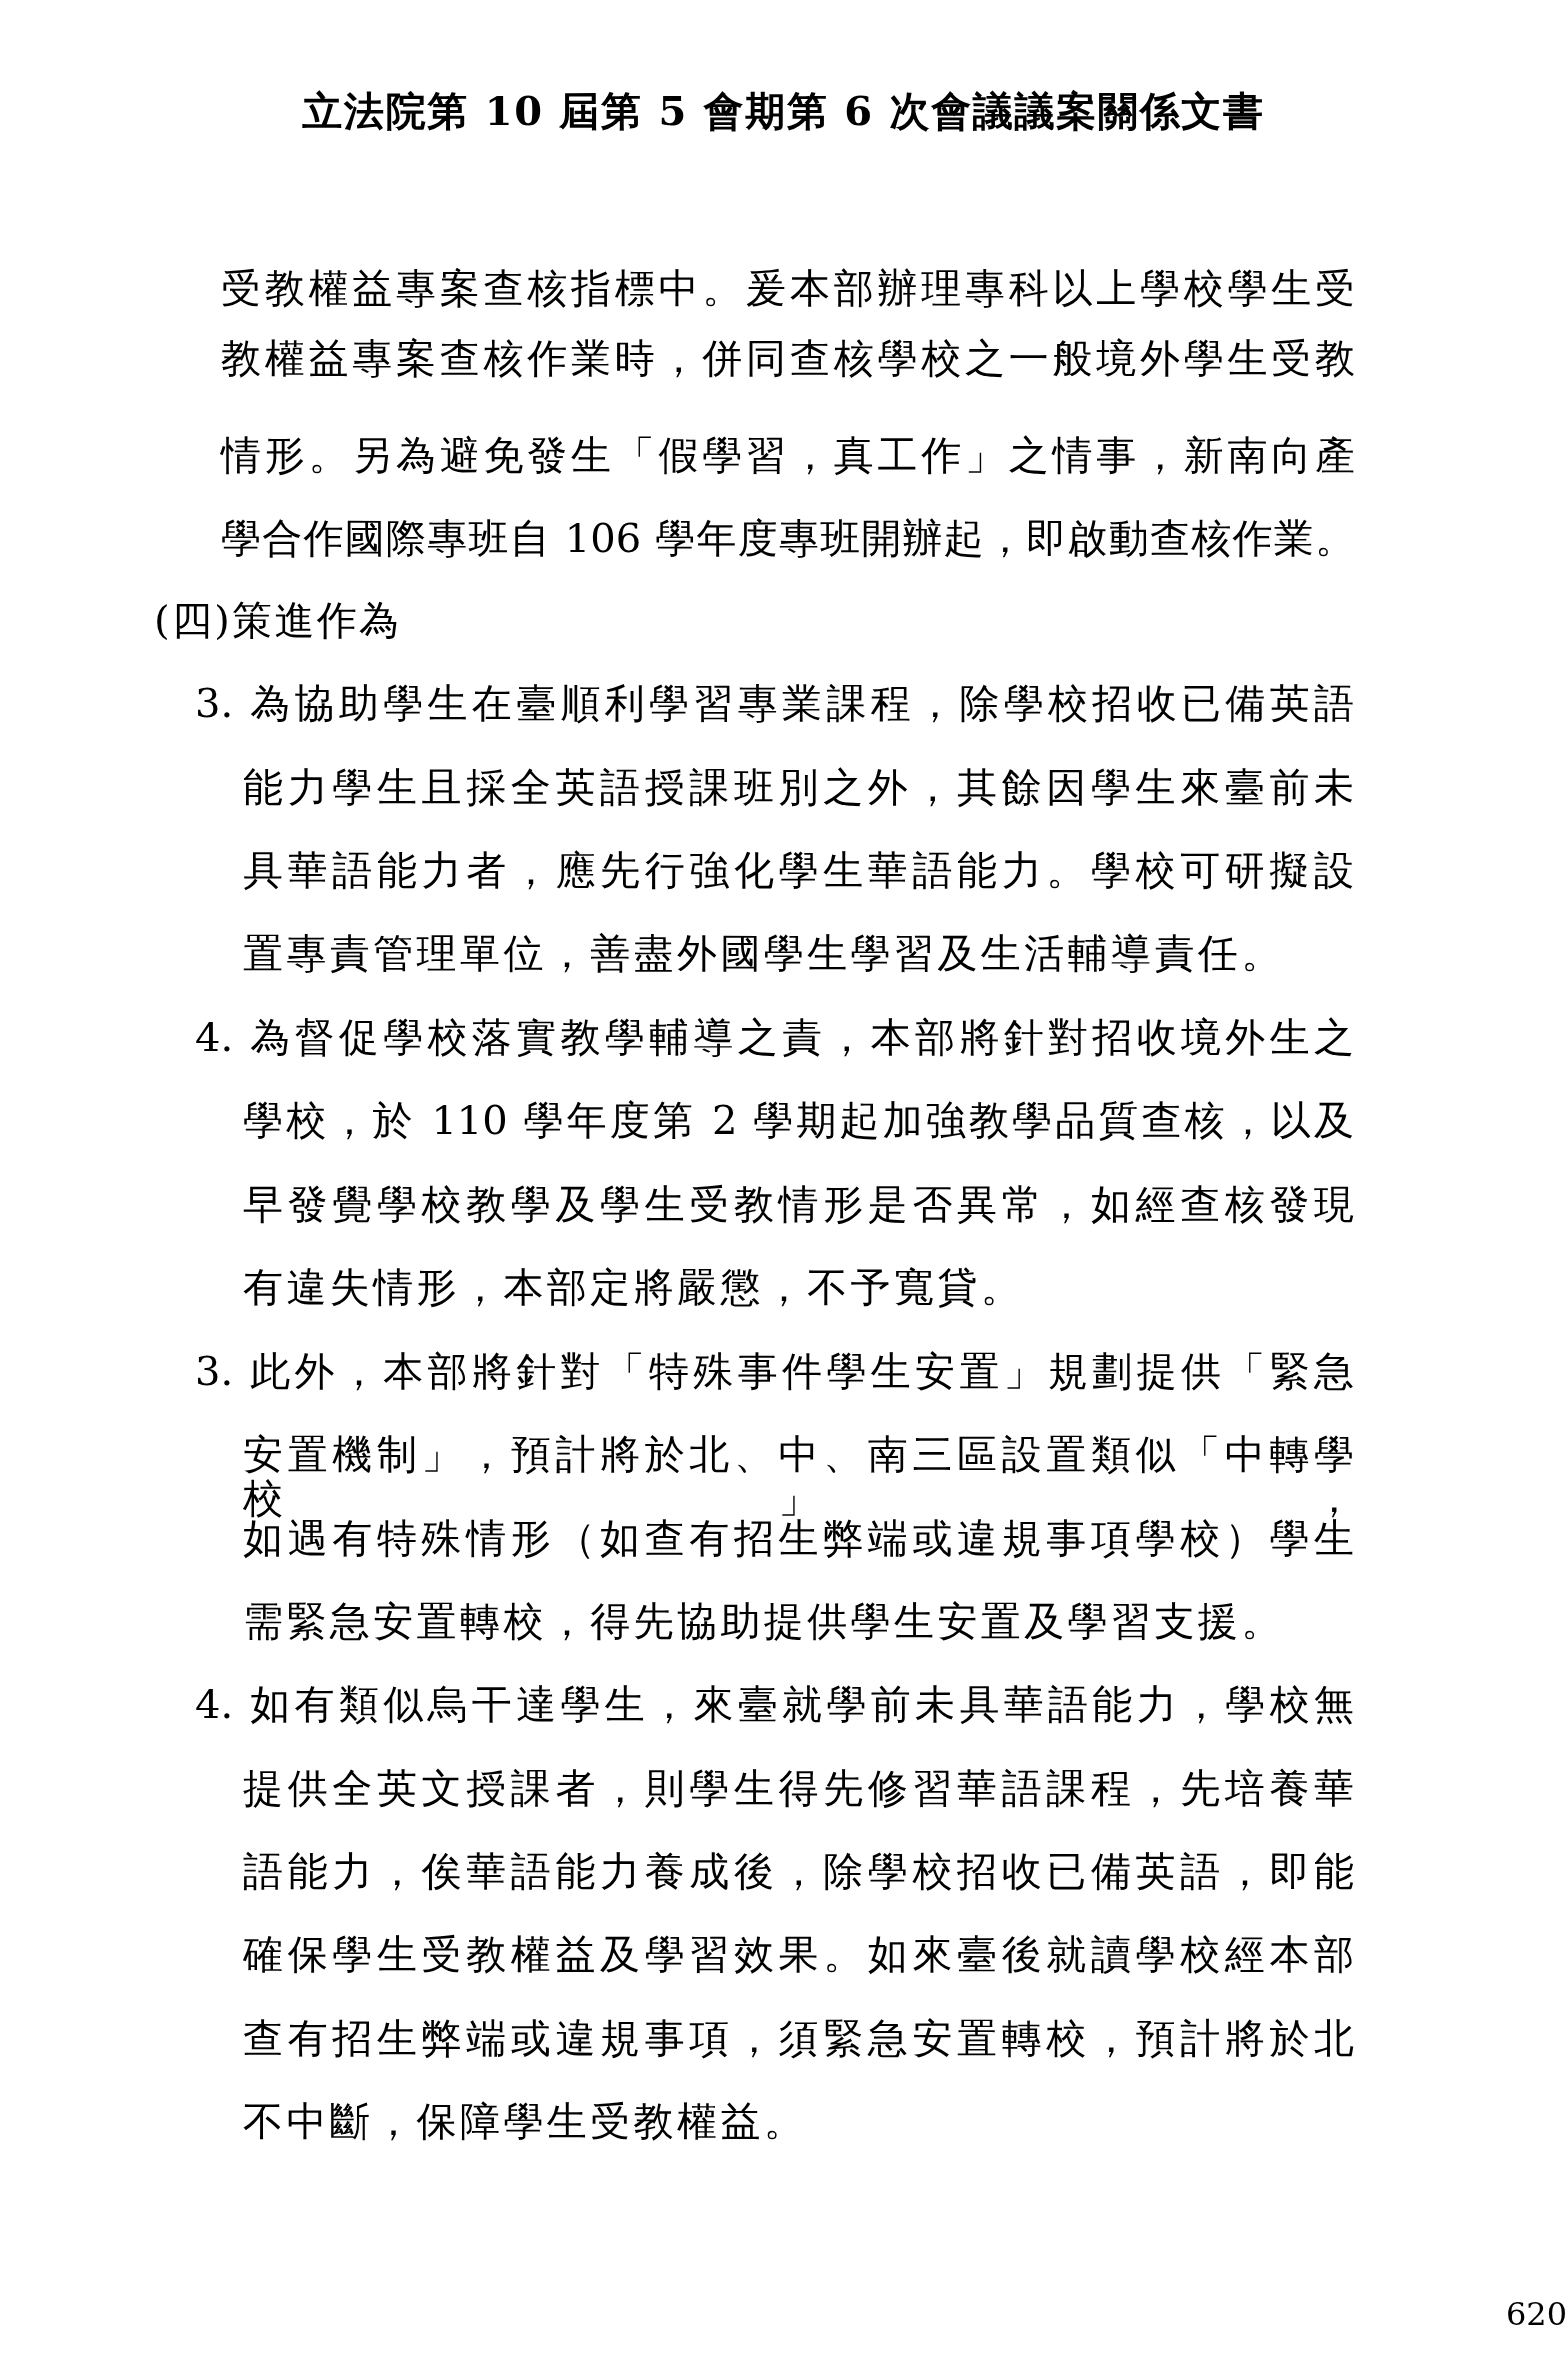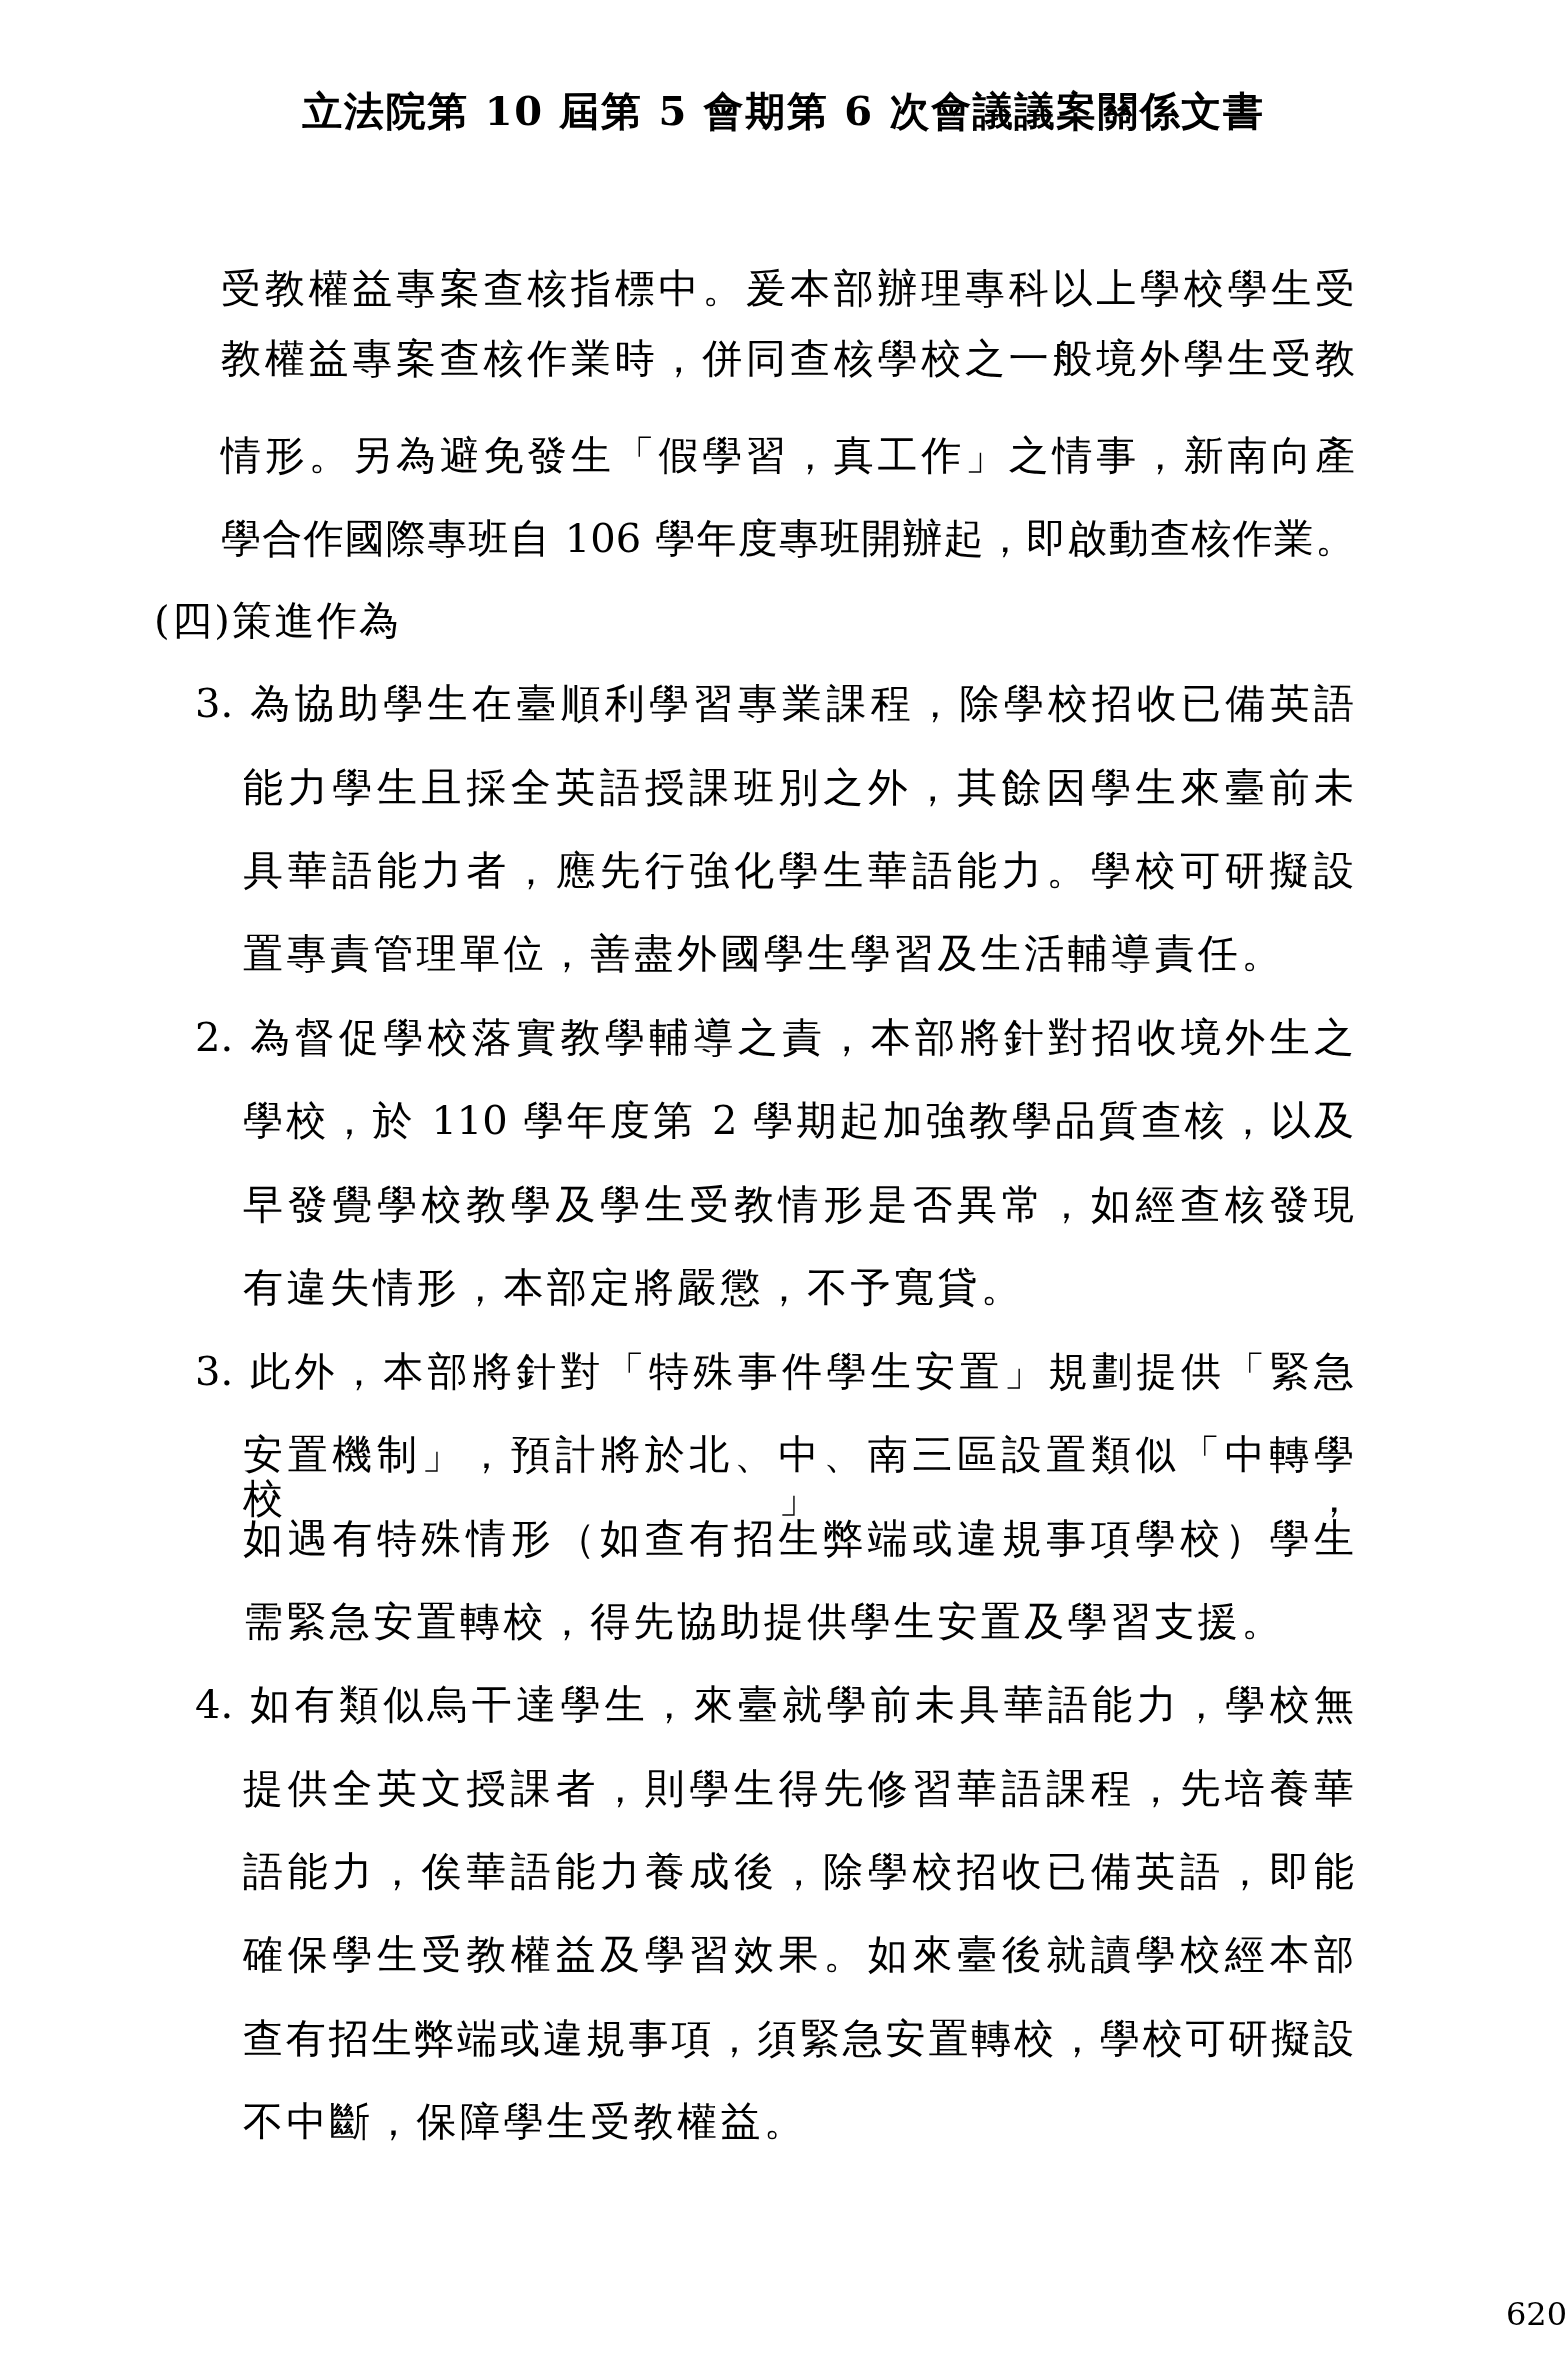--- a/index.html
+++ b/index.html
@@ -69,33 +69,33 @@
   <div class="line l-para just" style="top:433px">情形。另為避免發生「假學習，真工作」之情事，新南向產</div>
   <div class="line l-para just" style="top:516px">學合作國際專班自 106 學年度專班開辦起，即啟動查核作業。</div>
 
   <div class="line l-sec" style="top:598px">(四)策進作為</div>
 
   <div class="line l-item just" style="top:681px">3. 為協助學生在臺順利學習專業課程，除學校招收已備英語</div>
   <div class="line l-cont just" style="top:765px">能力學生且採全英語授課班別之外，其餘因學生來臺前未</div>
   <div class="line l-cont just" style="top:848px">具華語能力者，應先行強化學生華語能力。學校可研擬設</div>
   <div class="line l-cont end" style="top:931px">置專責管理單位，善盡外國學生學習及生活輔導責任。</div>
 
-  <div class="line l-item just" style="top:1015px">2. 為督促學校落實教學輔導之責，本部將針對招收境外生之</div>
+  <div class="line l-item just" style="top:1015px">4. 為督促學校落實教學輔導之責，本部將針對招收境外生之</div>
   <div class="line l-cont just" style="top:1098px">學校，於 110 學年度第 2 學期起加強教學品質查核，以及</div>
   <div class="line l-cont just" style="top:1182px">早發覺學校教學及學生受教情形是否異常，如經查核發現</div>
   <div class="line l-cont end" style="top:1265px">有違失情形，本部定將嚴懲，不予寬貸。</div>
 
   <div class="line l-item just" style="top:1349px">3. 此外，本部將針對「特殊事件學生安置」規劃提供「緊急</div>
   <div class="line l-cont just" style="top:1432px">安置機制」，預計將於北、中、南三區設置類似「中轉學校」，</div>
   <div class="line l-cont just" style="top:1516px">如遇有特殊情形（如查有招生弊端或違規事項學校）學生</div>
   <div class="line l-cont end" style="top:1599px">需緊急安置轉校，得先協助提供學生安置及學習支援。</div>
 
   <div class="line l-item just" style="top:1682px">4. 如有類似烏干達學生，來臺就學前未具華語能力，學校無</div>
   <div class="line l-cont just" style="top:1766px">提供全英文授課者，則學生得先修習華語課程，先培養華</div>
   <div class="line l-cont just" style="top:1849px">語能力，俟華語能力養成後，除學校招收已備英語，即能</div>
   <div class="line l-cont just" style="top:1932px">確保學生受教權益及學習效果。如來臺後就讀學校經本部</div>
-  <div class="line l-cont just" style="top:2016px">查有招生弊端或違規事項，須緊急安置轉校，學校可研擬設</div>
+  <div class="line l-cont just" style="top:2016px">查有招生弊端或違規事項，須緊急安置轉校，預計將於北</div>
   <div class="line l-cont end" style="top:2099px">不中斷，保障學生受教權益。</div>
 
   <div class="footer">620</div>
 
 </div>
 
 
 </body></html>

